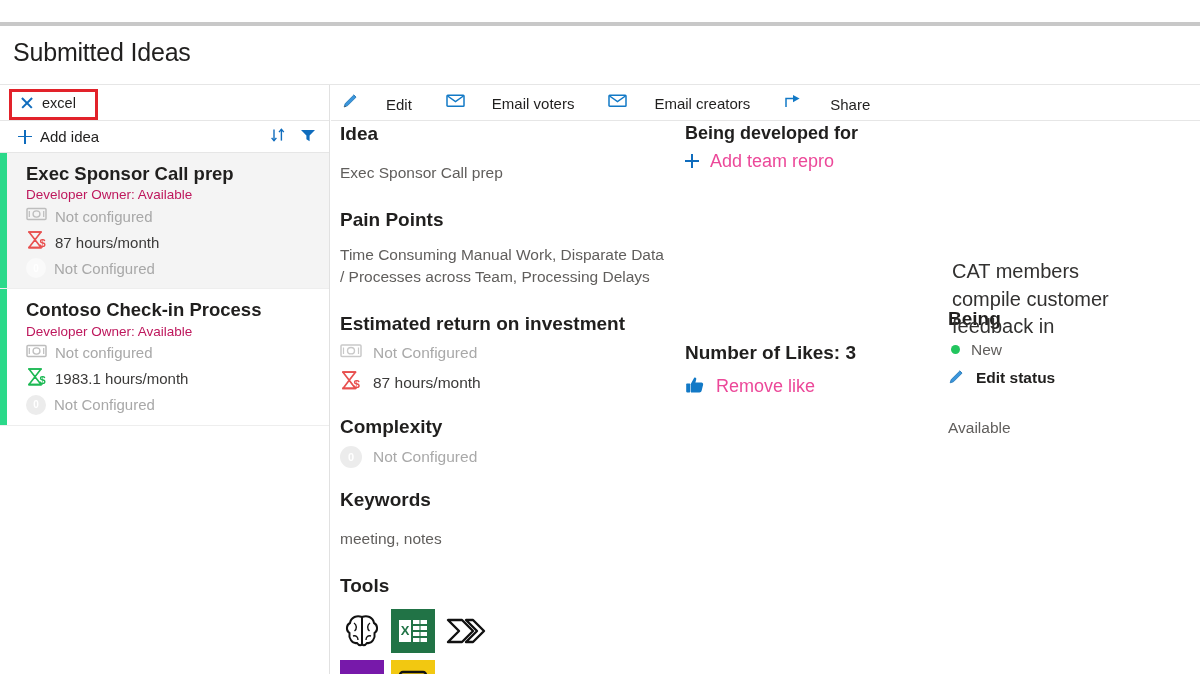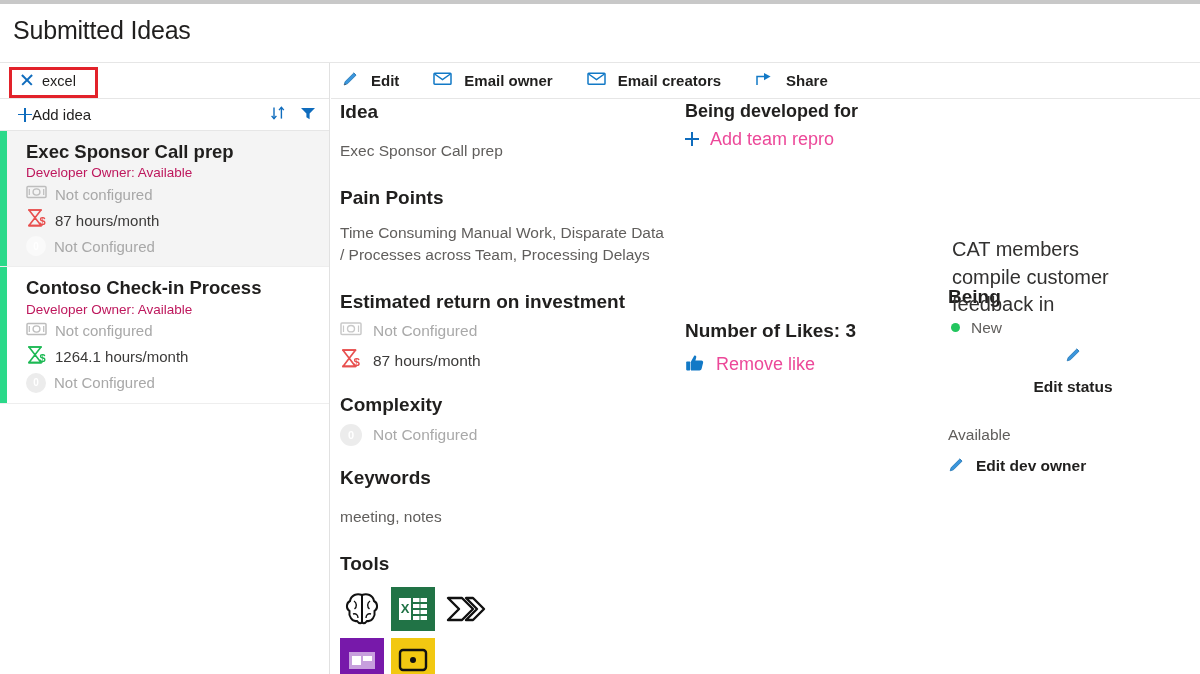--- a/index.html
+++ b/index.html
@@ -4,21 +4,21 @@
 <style>
   * { box-sizing: border-box; }
   html, body {
     margin: 0; padding: 0;
     width: 1200px; height: 674px;
     overflow: hidden;
     background: #ffffff;
     font-family: "Liberation Sans", sans-serif;
     -webkit-font-smoothing: antialiased;
   }
-  #app { position: relative; width: 1200px; height: 588px; background:#fff; }
+  #app { position: relative; width: 1200px; height: 588px; background:#fff;margin-top:22px; }
 
   
   .topchrome {
     position:absolute; left:0; top:0; width:1200px; height:4px;
     background:#c8c8c8;
   }
 
   
   .page-title {
     position:absolute; left:13px; top:16px;
@@ -43,42 +43,42 @@
     border-bottom:1px solid #e6e6e6;
     display:flex; align-items:center;
   }
   .chip-box {
     position:absolute; left:9px; top:4px; width:89px; height:31px;
     border:3px solid #e2222a;
     background:transparent;
     pointer-events:none;
   }
   .chip {
-    display:flex; align-items:flex-start; gap:9px;
+    display:flex; align-items:center; gap:9px;
     margin-left:20px; cursor:pointer;
   }
   .chip .x {
     width:13px;height:13px; position:relative; flex:0 0 auto;
   }
   .chip .x::before, .chip .x::after {
     content:""; position:absolute; left:0; top:6px;
     width:14px; height:1.6px; background:#0f6cbd;
   }
   .chip .x::before { transform:rotate(45deg); }
   .chip .x::after  { transform:rotate(-45deg); }
   .chip-label { font-size:14.5px; color:#201f1e; }
 
   
   .add-row {
     position:absolute; left:0; top:36px; width:329px; height:32px;
     border-bottom:1px solid #e6e6e6;
     display:flex; align-items:center;
   }
   .add-idea {
-    display:flex; align-items:center; gap:0; margin-left:18px; cursor:pointer;
+    display:flex; align-items:center; gap:8px; margin-left:18px; cursor:pointer;
   }
   .plus-ico {
     position:relative; width:14px; height:14px; flex:0 0 auto;
   }
   .plus-ico::before, .plus-ico::after {
     content:""; position:absolute; background:#0f6cbd;
   }
   .plus-ico::before { left:0; top:6.2px; width:14px; height:1.6px; }
   .plus-ico::after  { left:6.2px; top:0; width:1.6px; height:14px; }
   .add-label { font-size:15px; color:#201f1e; }
@@ -116,22 +116,22 @@
   
   .main-panel { position:absolute; left:331px; top:63px; width:869px; height:611px; }
 
   
   .cmdbar {
     position:absolute; left:0; top:0; width:869px; height:36px;
     border-bottom:1px solid #e6e6e6;
     display:flex; align-items:center; padding-left:11px;
   }
   .cmd {
-    display:flex; align-items:center; gap:12px;
-    margin-right:34px; cursor:pointer; white-space:nowrap;font-weight:bold;
+    display:flex; align-items:flex-end; gap:27px;
+    margin-right:34px; cursor:pointer; white-space:nowrap;
   }
   .cmd-label { font-size:15px; color:#201f1e; }
 
   
   .content { position:absolute; left:0; top:37px; width:869px; height:574px; }
   .col { position:absolute; top:0; }
   .col-a { left:9px;   width:330px; }
   .col-b { left:354px; width:265px; }
   .col-c { left:617px; width:250px; }
 
@@ -275,21 +275,21 @@
         <div class="metric">
           <span class="ico">
             <svg width="21" height="20" viewBox="0 0 21 20">
               <g fill="none" stroke="#1db954" stroke-width="1.6" stroke-linejoin="round">
                 <path d="M3 2 H15 L9 9.8 L15 17.6 H3 L9 9.8 Z"></path>
                 <path d="M2.2 2 H15.8 M2.2 17.6 H15.8"></path>
               </g>
               <text x="13.4" y="17" font-family="Liberation Sans, sans-serif" font-size="11" font-weight="700" fill="#1db954">$</text>
             </svg>
           </span>
-          <span class="metric-text dark">1264.1 hours/month</span>
+          <span class="metric-text dark">1983.1 hours/month</span>
         </div>
 
         <div class="metric">
           <span class="cx-badge onwhite">0</span>
           <span class="metric-text">Not Configured</span>
         </div>
       </div>
 
     </div>
   </div>
@@ -308,21 +308,21 @@
         <span class="cmd-label">Edit</span>
       </div>
 
       <div class="cmd">
         <span>
           <svg width="19" height="15" viewBox="0 0 19 15">
             <rect x="1" y="2.2" width="17" height="11" rx="0.8" fill="#fff" stroke="#1279c6" stroke-width="1.5"></rect>
             <path d="M1.6 3 L9.5 8.6 L17.4 3" fill="none" stroke="#1279c6" stroke-width="1.5"></path>
           </svg>
         </span>
-        <span class="cmd-label">Email owner</span>
+        <span class="cmd-label">Email voters</span>
       </div>
 
       <div class="cmd">
         <span>
           <svg width="19" height="15" viewBox="0 0 19 15">
             <rect x="1" y="2.2" width="17" height="11" rx="0.8" fill="#fff" stroke="#1279c6" stroke-width="1.5"></rect>
             <path d="M1.6 3 L9.5 8.6 L17.4 3" fill="none" stroke="#1279c6" stroke-width="1.5"></path>
           </svg>
         </span>
         <span class="cmd-label">Email creators</span>
@@ -475,41 +475,32 @@
       </div>
 
       <div class="col col-c">
         <div style="height:185px"></div>
 
         <h3 class="sec">Being</h3>
         <div class="kv" style="margin-top:10px;">
           <span class="status-dot"></span>
           <span class="status-val">New</span>
         </div>
-        <div class="link-row" style="margin-top:9px;flex-direction:column;">
+        <div class="link-row" style="margin-top:9px;">
           <span>
             <svg width="17" height="17" viewBox="0 0 17 17">
               <path d="M2.2 14.8 L3.2 11.6 L11.8 3 L14 5.2 L5.4 13.8 Z" fill="#3a96dd" stroke="#2b7cb8" stroke-width="0.9"></path>
               <path d="M11.8 3 L14 5.2" stroke="#2b7cb8" stroke-width="0.9"></path>
             </svg>
           </span>
           <span class="lbl bold">Edit status</span>
         </div>
 
         <div class="sp-20"></div>
         <div class="sp-8"></div>
         <div class="body-text">Available</div>
-        <div class="link-row" style="margin-top:10px;">
-          <span>
-            <svg width="17" height="17" viewBox="0 0 17 17">
-              <path d="M2.2 14.8 L3.2 11.6 L11.8 3 L14 5.2 L5.4 13.8 Z" fill="#3a96dd" stroke="#2b7cb8" stroke-width="0.9"></path>
-              <path d="M11.8 3 L14 5.2" stroke="#2b7cb8" stroke-width="0.9"></path>
-            </svg>
-          </span>
-          <span class="lbl bold">Edit dev owner</span>
-        </div>
       </div>
 
       <div class="cat-note">CAT members compile customer feedback in</div>
 
     </div>
   </div>
 </div>
 
 </body></html>

